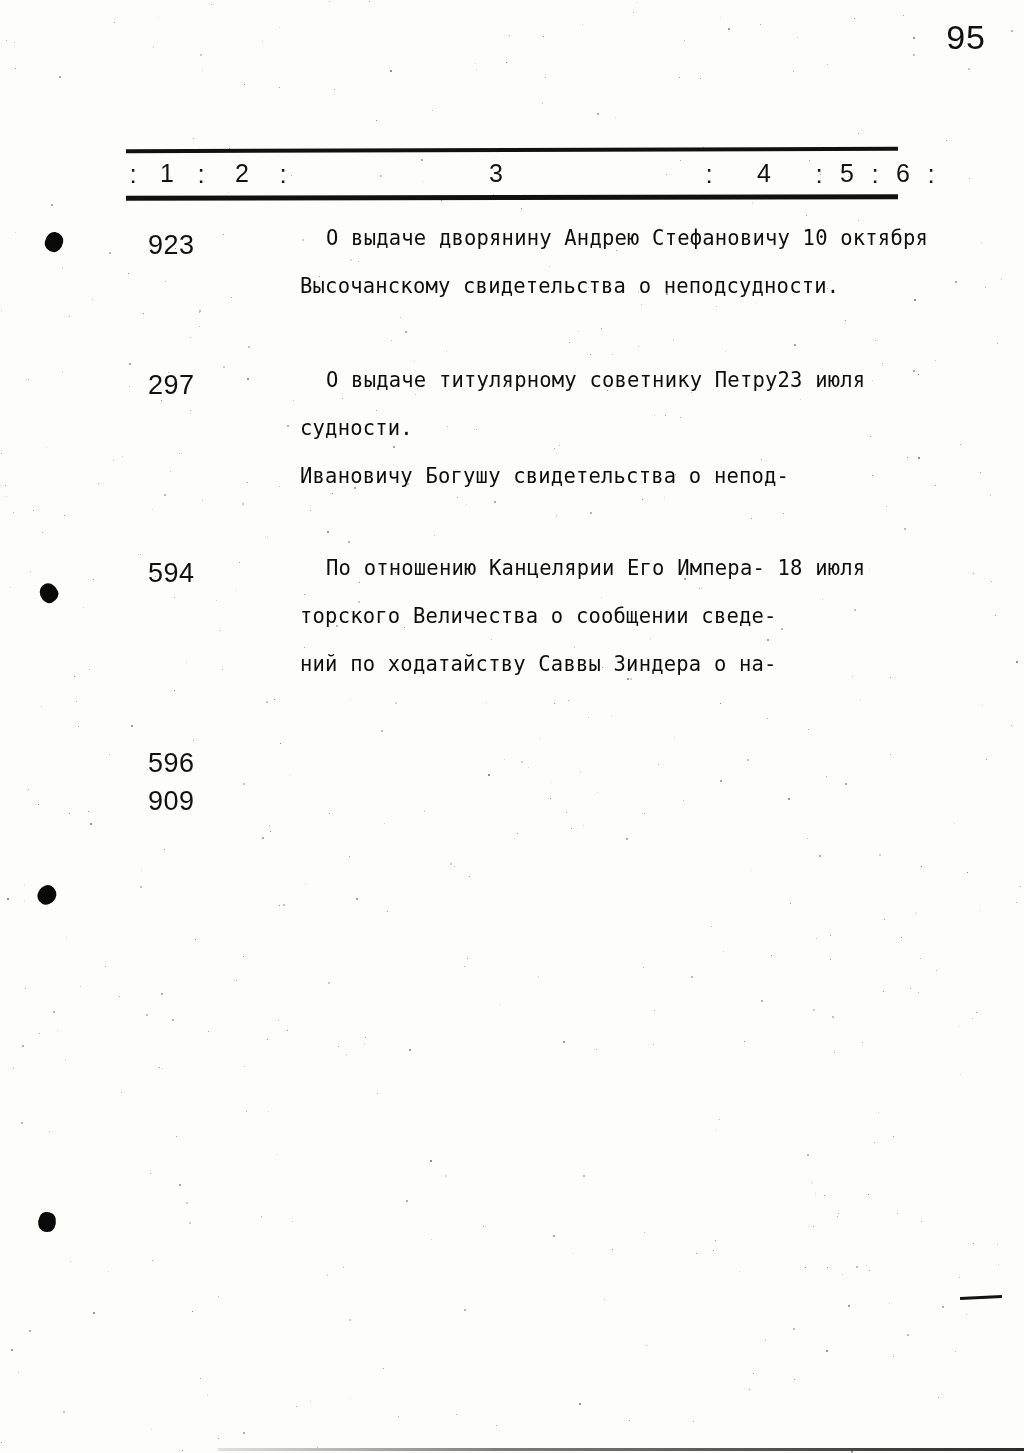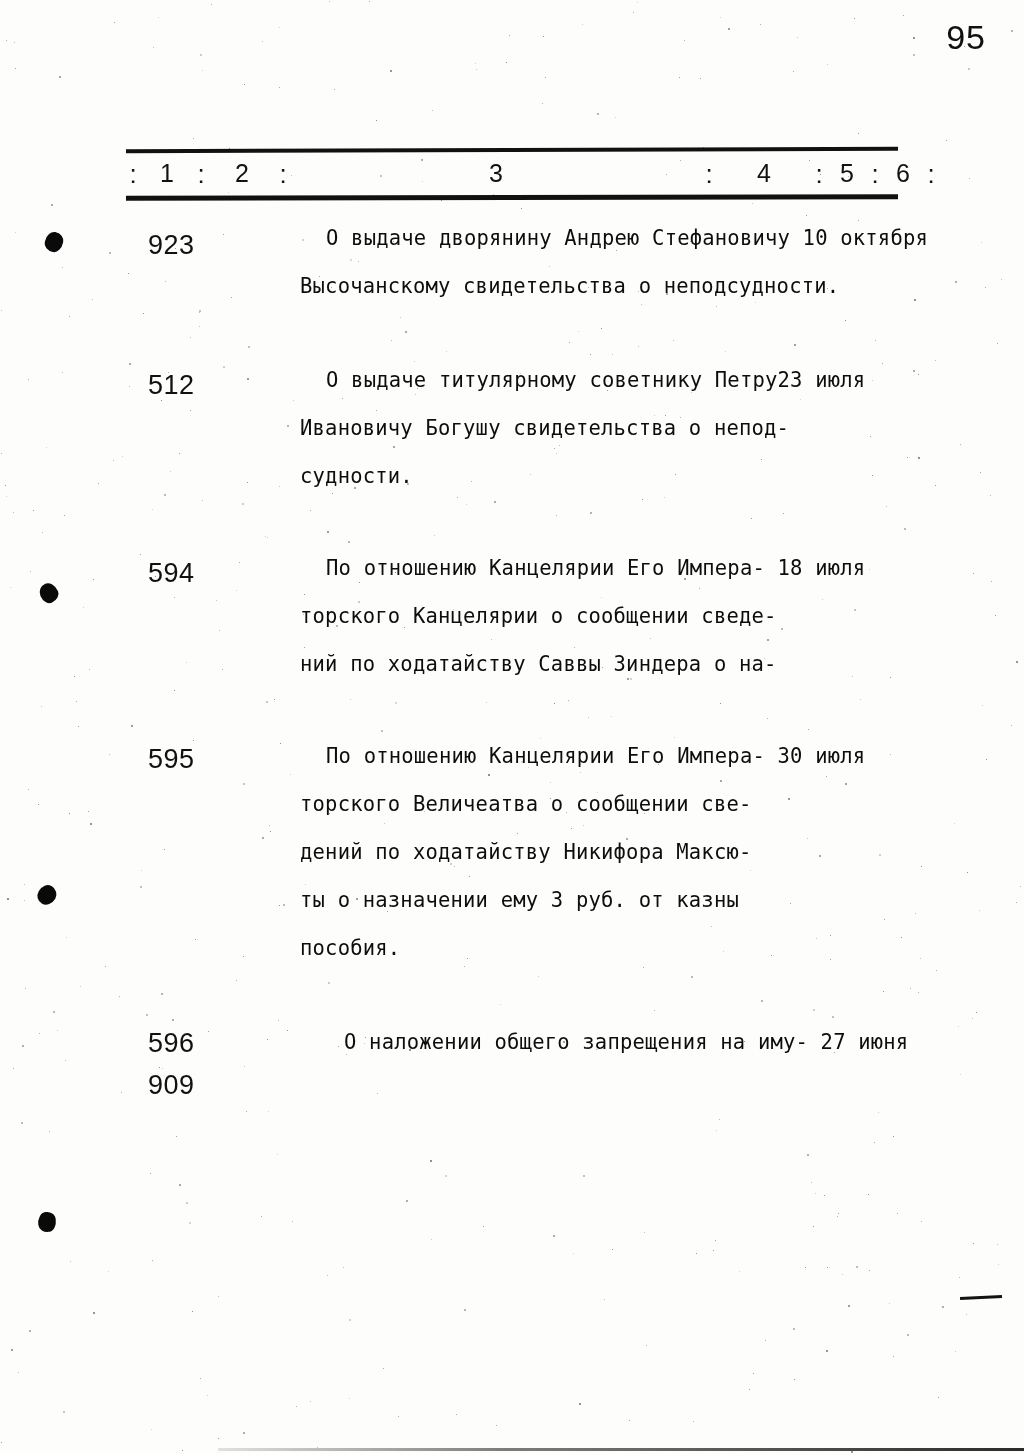--- a/index.html
+++ b/index.html
@@ -219,56 +219,45 @@
 
     <div class="entry" id="entry-591">
       <div class="entry-number">923</div>
       <div class="entry-body">
         <div class="eline indent">О выдаче дворянину Андрею Стефановичу 10 октября</div>
         <div class="eline">Высочанскому свидетельства о неподсудности.</div>
       </div>
     </div>
 
     <div class="entry" id="entry-592">
-      <div class="entry-number">512</div>
+      <div class="entry-number">297</div>
       <div class="entry-body">
         <div class="eline indent">О выдаче титулярному советнику Петру23 июля</div>
+        <div class="eline">судности.</div>
         <div class="eline">Ивановичу Богушу свидетельства о непод-</div>
-        <div class="eline">судности.</div>
       </div>
     </div>
 
     <div class="entry" id="entry-594">
       <div class="entry-number">594</div>
       <div class="entry-body">
         <div class="eline indent">По отношению Канцелярии Его Импера- 18 июля</div>
-        <div class="eline">торского Канцелярии о сообщении сведе-</div>
+        <div class="eline">торского Величества о сообщении сведе-</div>
         <div class="eline">ний по ходатайству Саввы Зиндера о на-</div>
       </div>
     </div>
 
-    <div class="entry" id="entry-595">
-      <div class="entry-number">595</div>
-      <div class="entry-body">
-        <div class="eline indent">По отношению Канцелярии Его Импера- 30 июля</div>
-        <div class="eline">торского Величеатва о сообщении све-</div>
-        <div class="eline">дений по ходатайству Никифора Максю-</div>
-        <div class="eline">ты о назначении ему 3 руб. от казны</div>
-        <div class="eline">пособия.</div>
-      </div>
-    </div>
 
     <div class="entry" id="entry-596">
       <div class="entry-number">596</div>
     </div>
 
     <div class="entry" id="entry-598">
       <div class="entry-number">909</div>
       <div class="entry-body">
-        <div class="eline indent">О наложении общего запрещения на иму- 27 июня</div>
       </div>
     </div>
 
   </div>
 
   <div class="blot" id="blot-1"></div>
   <div class="blot" id="blot-2"></div>
   <div class="blot" id="blot-3"></div>
   <div class="blot" id="blot-4"></div>
 

